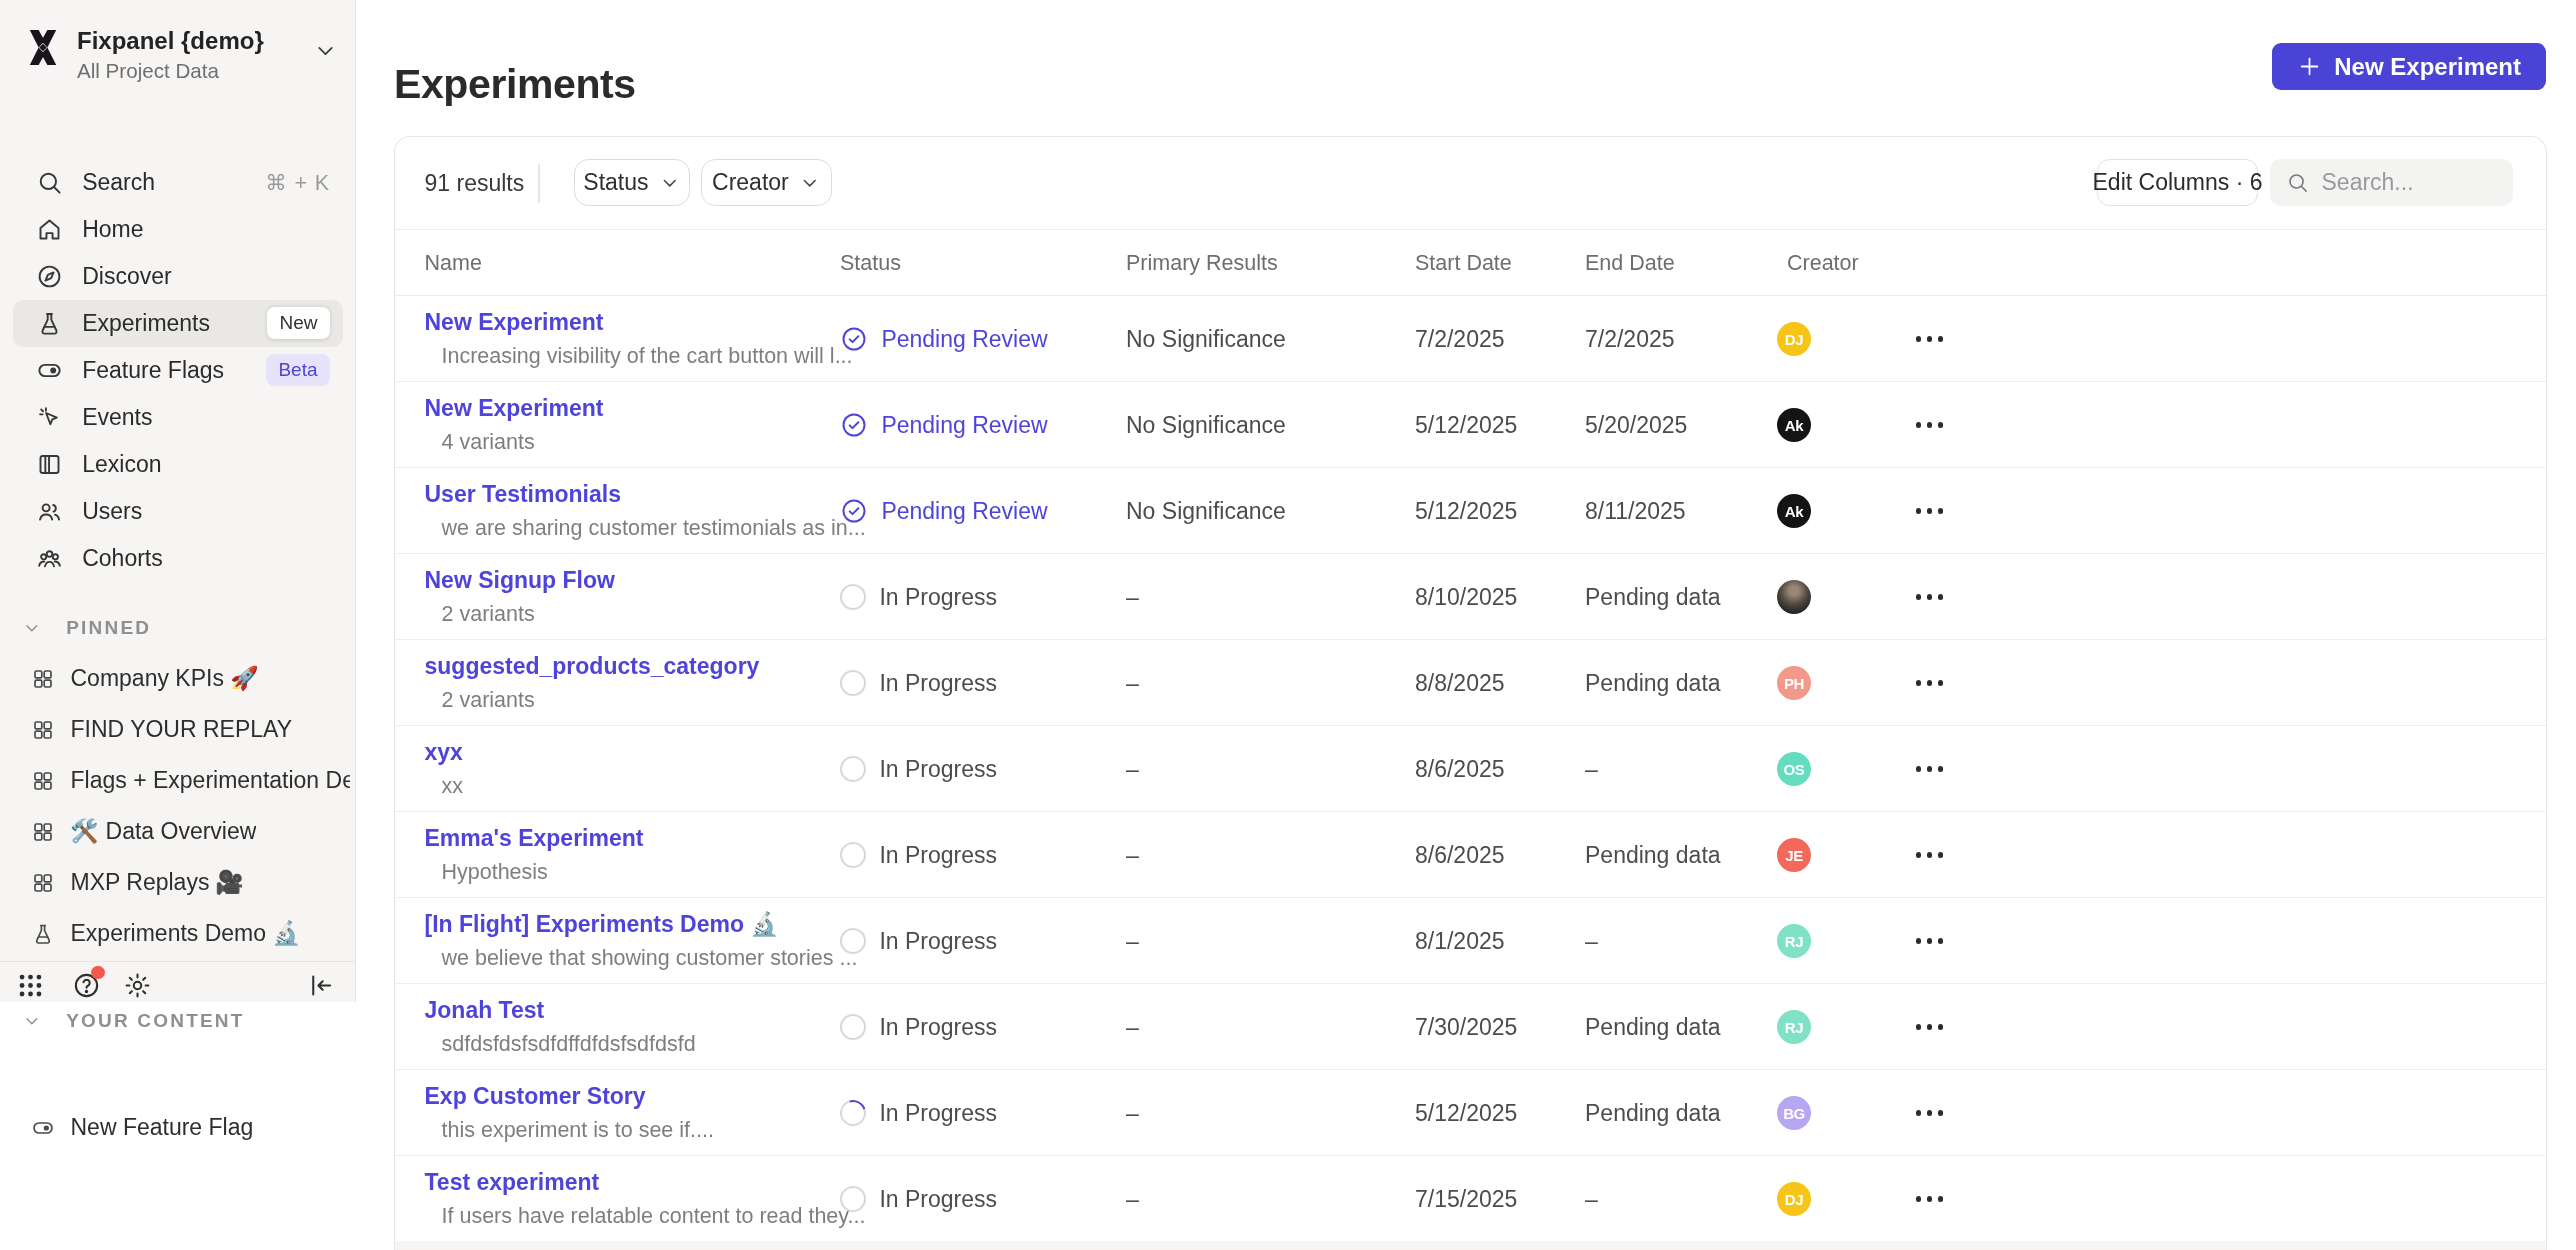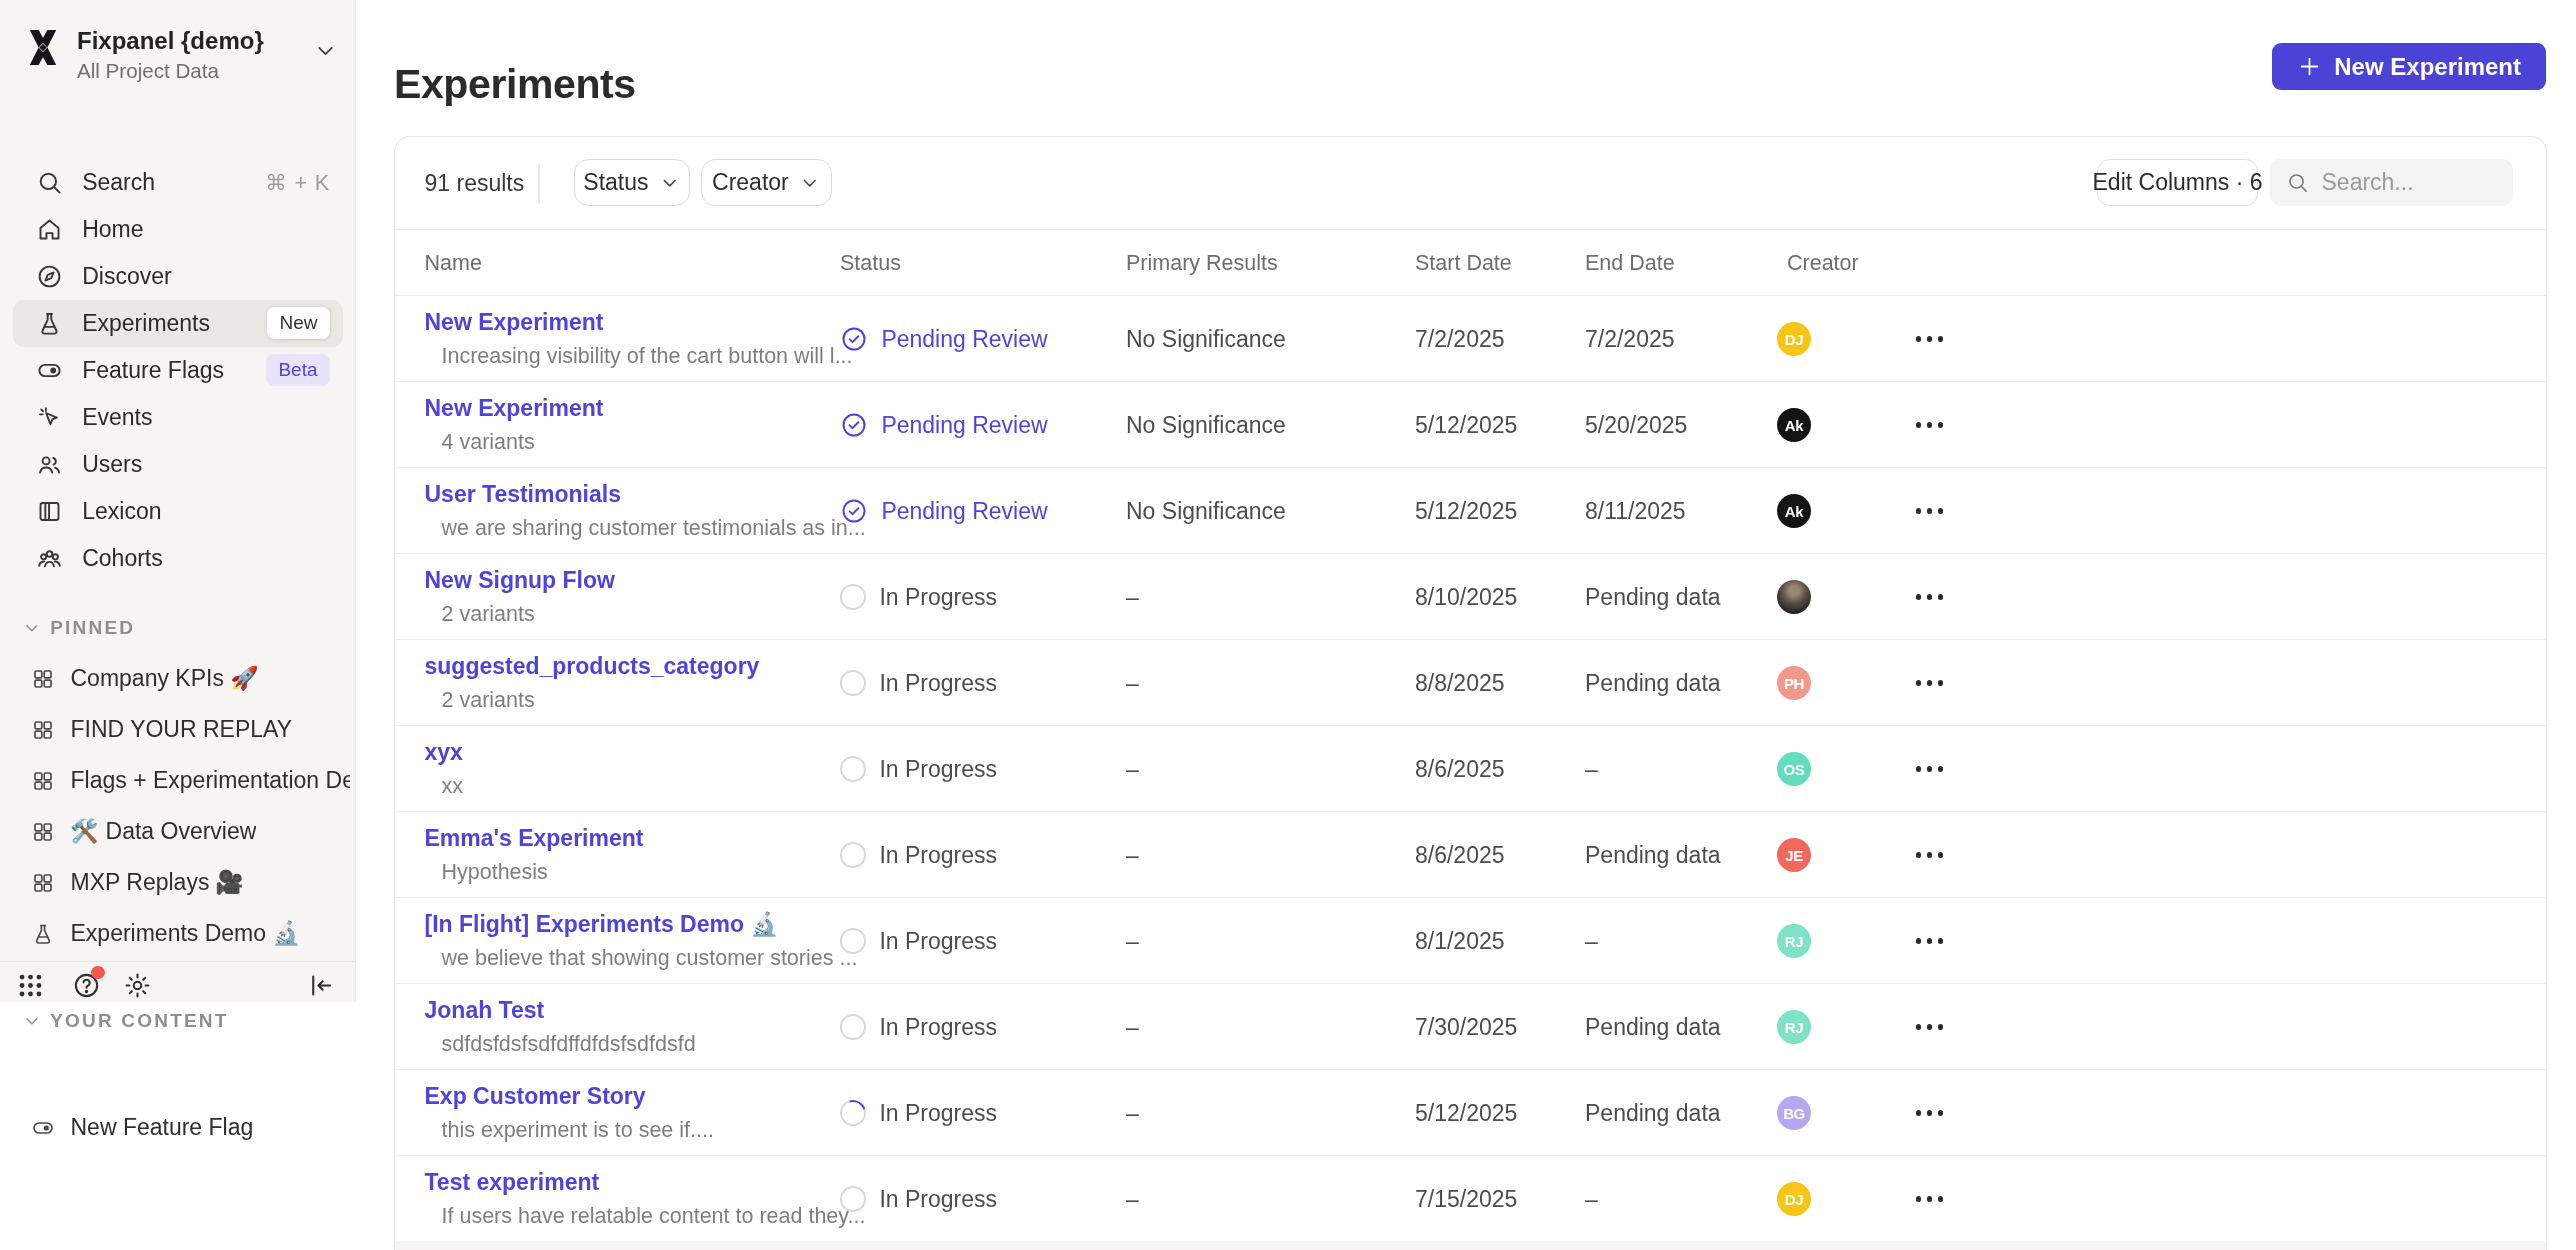--- a/index.html
+++ b/index.html
@@ -26,21 +26,21 @@
   .nav-item { position:relative; height:47px; border-radius:10.7px; display:flex; align-items:center; }
   .nav-item.active { background:#eae8e4; }
   .nicon { width:27px; height:27px; margin-left:23px; color:#383838; flex:0 0 auto; }
   .nlabel { margin-left:19.7px; font-size:23px; font-weight:500; color:#2b2b2b; white-space:nowrap; }
   .nright { position:absolute; right:12.5px; top:50%; transform:translateY(-50%); }
   .shortcut { font-size:21.5px; color:#9b9b9b; letter-spacing:0.9px; }
   .badge { font-size:19px; font-weight:500; padding:5.4px 12.5px; border-radius:8px; }
   .badge.new  { background:#fff; color:#333; box-shadow:0 0.9px 4.5px rgba(0,0,0,.14); }
   .badge.beta { background:#e6e3fb; color:#5044d4; }
 
-  .section-hd { position:absolute; left:21.5px; display:flex; align-items:center; gap:9px;
+  .section-hd { position:absolute; left:21.5px; display:flex; align-items:center; gap:25px;
     font-size:19px; font-weight:600; letter-spacing:2.2px; color:#8f8f8f; }
   .section-hd .chev { width:19.7px; height:19.7px; color:#8f8f8f; }
   .pin-list { position:absolute; left:12.5px; right:5.4px; }
   .pin-item { height:51px; display:flex; align-items:center; border-radius:10.7px; overflow:hidden; }
   .picon { width:24px; height:24px; margin-left:18px; color:#4a4a4a; flex:0 0 auto; }
   .plabel { margin-left:16px; font-size:23px; color:#2e2e2e; white-space:nowrap; overflow:hidden; }
 
   .side-footer { position:absolute; left:0; right:0; bottom:0; height:41px; border-top:0.9px solid #e8e6e3; background:#f6f5f3; }
   .sficon { position:absolute; width:29px; height:29px; top:9px; color:#2f2f2f; }
   .sficon.f1{ left:16px; } .sficon.f2{ left:72px; } .sficon.f3{ left:123px; } .sficon.f4{ right:19.7px; }
@@ -182,36 +182,36 @@
             <path d="M9 8l9.5 4.2-4 1.5L12.8 18z"></path>
             <path d="M4.6 4.8l1.6 1.6M3.6 9.2h2.3M8.8 3.8v2.3"></path>
           </svg>
         </span>
     <span class="nlabel" data-interactable="false">Events</span>
     <span class="nright"></span>
   </div>
       <div class="nav-item" data-interactable="true">
     <span class="nicon" data-interactable="false">
           <svg viewBox="0 0 24 24" width="100%" height="100%" fill="none" stroke="currentColor" stroke-width="1.7" stroke-linecap="round" stroke-linejoin="round">
+            <rect x="4" y="4.5" width="16" height="15" rx="2"></rect>
+            <path d="M8.3 4.5v15M11.6 4.5v15"></path>
+          </svg>
+        </span>
+    <span class="nlabel" data-interactable="false">Lexicon</span>
+    <span class="nright"></span>
+  </div>
+      <div class="nav-item" data-interactable="true">
+    <span class="nicon" data-interactable="false">
+          <svg viewBox="0 0 24 24" width="100%" height="100%" fill="none" stroke="currentColor" stroke-width="1.7" stroke-linecap="round" stroke-linejoin="round">
             <circle cx="9" cy="8.8" r="3.1"></circle>
             <path d="M3.6 19.2c.6-3 2.7-4.6 5.4-4.6s4.8 1.6 5.4 4.6"></path>
             <path d="M15.3 6.2a3.1 3.1 0 0 1 .3 5.9M17 14.9c2 .5 3.1 2 3.5 4.3"></path>
           </svg>
         </span>
     <span class="nlabel" data-interactable="false">Users</span>
-    <span class="nright"></span>
-  </div>
-      <div class="nav-item" data-interactable="true">
-    <span class="nicon" data-interactable="false">
-          <svg viewBox="0 0 24 24" width="100%" height="100%" fill="none" stroke="currentColor" stroke-width="1.7" stroke-linecap="round" stroke-linejoin="round">
-            <rect x="4" y="4.5" width="16" height="15" rx="2"></rect>
-            <path d="M8.3 4.5v15M11.6 4.5v15"></path>
-          </svg>
-        </span>
-    <span class="nlabel" data-interactable="false">Lexicon</span>
     <span class="nright"></span>
   </div>
       <div class="nav-item" data-interactable="true">
     <span class="nicon" data-interactable="false">
           <svg viewBox="0 0 24 24" width="100%" height="100%" fill="none" stroke="currentColor" stroke-width="1.7" stroke-linecap="round" stroke-linejoin="round">
             <circle cx="12" cy="8" r="2.5"></circle>
             <circle cx="6.8" cy="10.5" r="2.3"></circle>
             <circle cx="17.2" cy="10.5" r="2.3"></circle>
             <path d="M2.8 18.5c.5-2.5 2.2-3.8 4.6-3.8M21.2 18.5c-.5-2.5-2.2-3.8-4.6-3.8M8 19c.6-2.6 2-4 4-4s3.4 1.4 4 4"></path>
           </svg>

